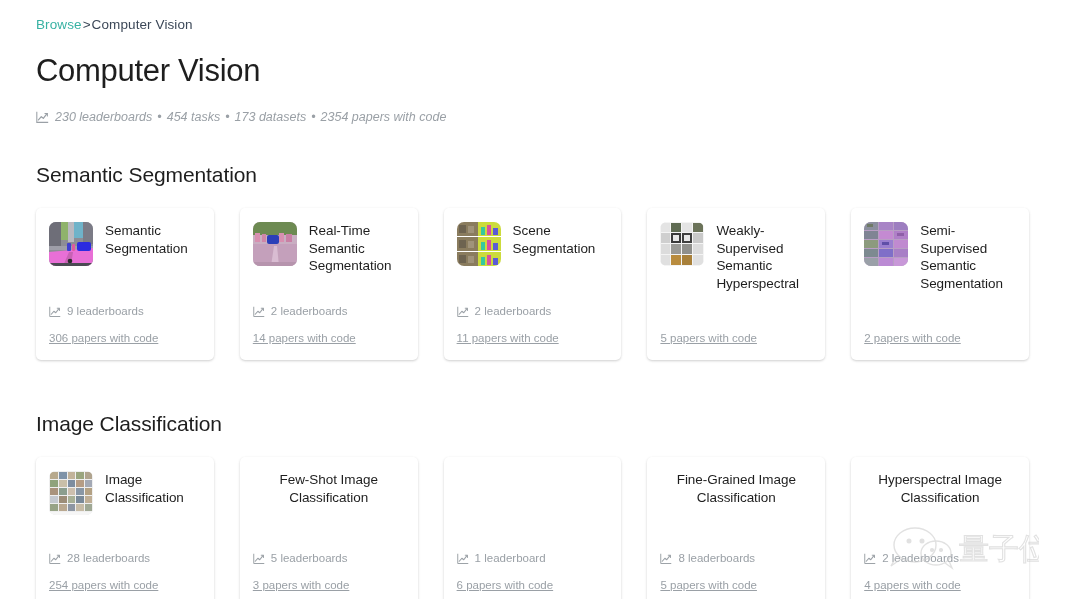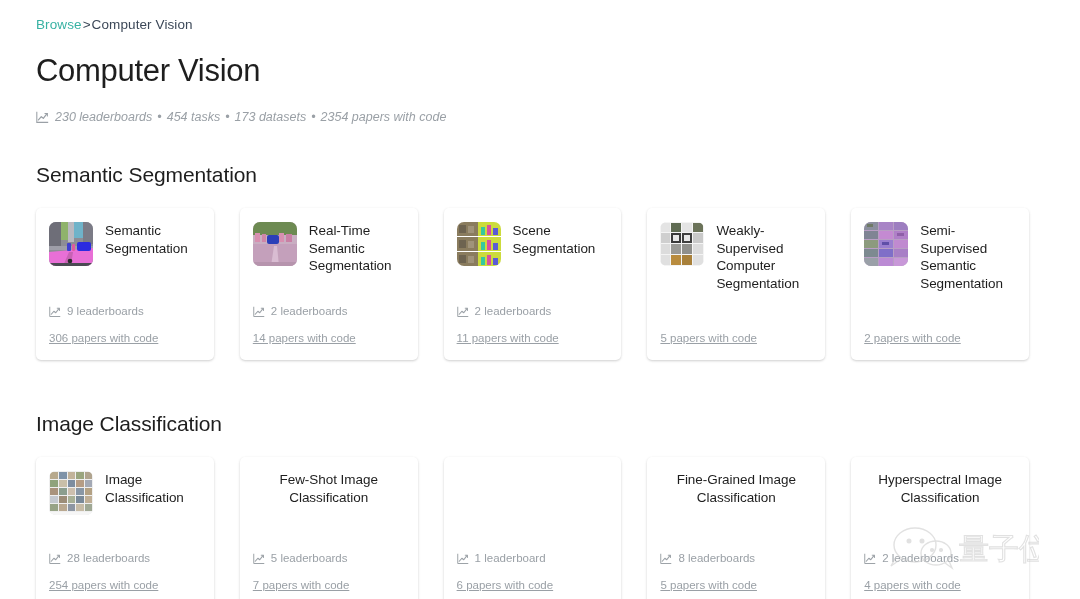--- a/index.html
+++ b/index.html
@@ -319,21 +319,21 @@
               <rect x="1" y="22" width="9" height="10" fill="#dcdcdc"></rect>
               <rect x="11" y="22" width="10" height="10" fill="#9a9a96"></rect>
               <rect x="22" y="22" width="10" height="10" fill="#8f8f8b"></rect>
               <rect x="33" y="22" width="10" height="10" fill="#dcdcdc"></rect>
               <rect x="1" y="33" width="9" height="10" fill="#e0e0e0"></rect>
               <rect x="11" y="33" width="10" height="10" fill="#b98c3e"></rect>
               <rect x="22" y="33" width="10" height="10" fill="#a8803a"></rect>
               <rect x="33" y="33" width="10" height="10" fill="#e0e0e0"></rect>
             </svg>
           </div>
-          <div class="card-title">Weakly-Supervised Computer Segmentation</div>
+          <div class="card-title">Weakly-Supervised Semantic Hyperspectral</div>
         </div>
         <div class="card-spacer"></div>
         <div class="meta-papers pushed">5 papers with code</div>
       </div>
 
       <div class="card h-tall">
         <div class="card-head">
           <div class="thumb">
             <svg viewBox="0 0 44 44">
               <rect width="44" height="44" fill="#b89ec4"></rect>
@@ -430,21 +430,21 @@
         <div class="meta-leaderboards">
           <span class="chart-icon">
             <svg width="12" height="12" viewBox="0 0 16 16" aria-hidden="true">
               <path d="M1 1 L1 14 L15 14" fill="none" stroke="#9aa0a6" stroke-width="1.3"></path>
               <path d="M3 11 L6.5 7 L9 9 L13.5 3.2" fill="none" stroke="#9aa0a6" stroke-width="1.5" stroke-linejoin="round" stroke-linecap="round"></path>
               <path d="M11 3 L14 3 L14 6" fill="none" stroke="#9aa0a6" stroke-width="1.3" stroke-linecap="round"></path>
             </svg>
           </span>
           <span>5 leaderboards</span>
         </div>
-        <div class="meta-papers">7 papers with code</div>
+        <div class="meta-papers">3 papers with code</div>
       </div>
 
       <div class="card h-tall">
         <div class="card-spacer"></div>
         <div class="meta-leaderboards">
           <span class="chart-icon">
             <svg width="12" height="12" viewBox="0 0 16 16" aria-hidden="true">
               <path d="M1 1 L1 14 L15 14" fill="none" stroke="#9aa0a6" stroke-width="1.3"></path>
               <path d="M3 11 L6.5 7 L9 9 L13.5 3.2" fill="none" stroke="#9aa0a6" stroke-width="1.5" stroke-linejoin="round" stroke-linecap="round"></path>
               <path d="M11 3 L14 3 L14 6" fill="none" stroke="#9aa0a6" stroke-width="1.3" stroke-linecap="round"></path>

